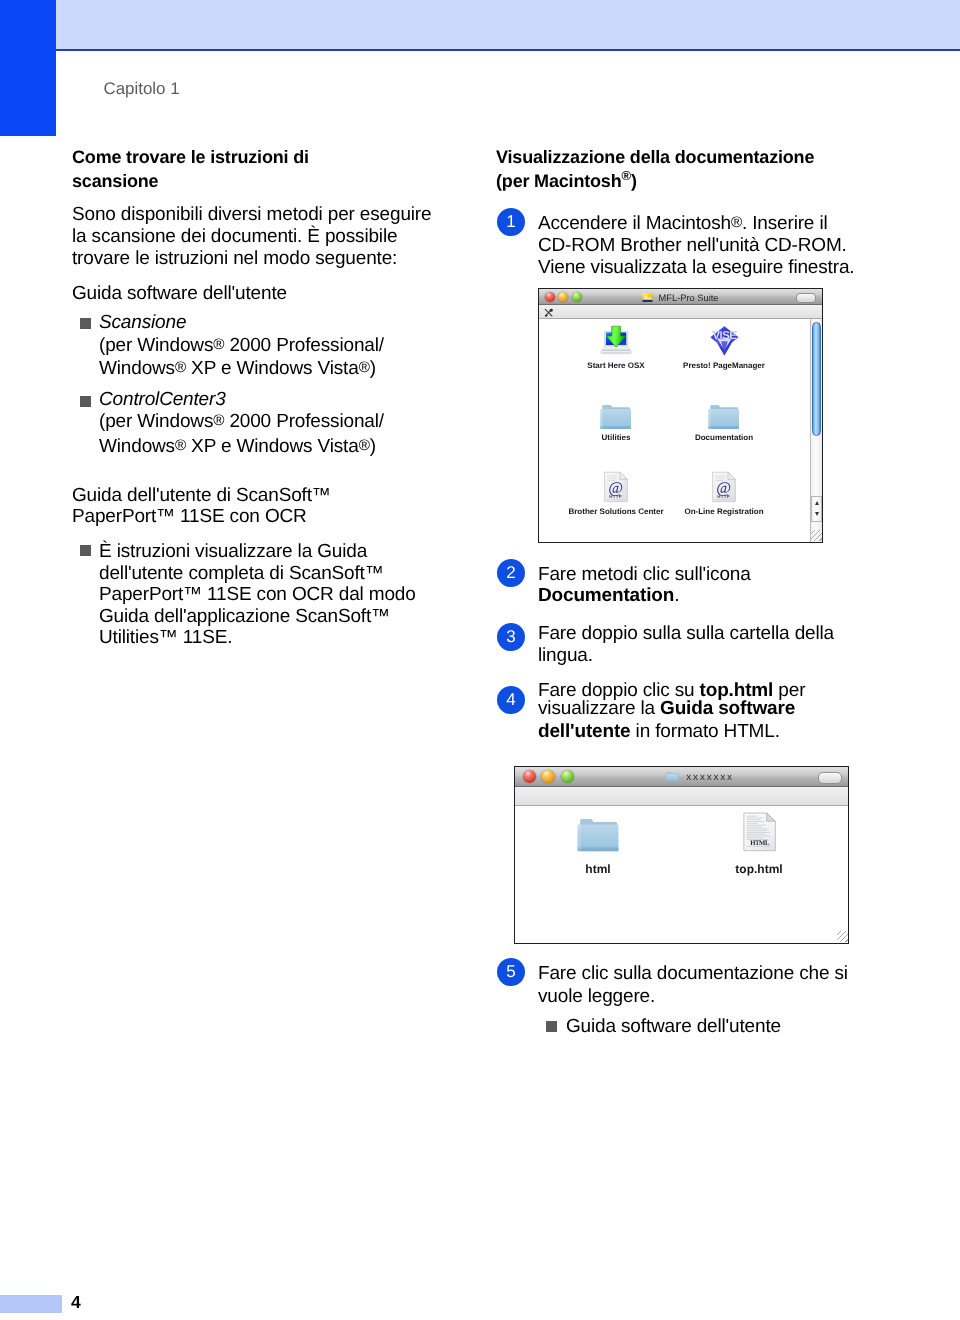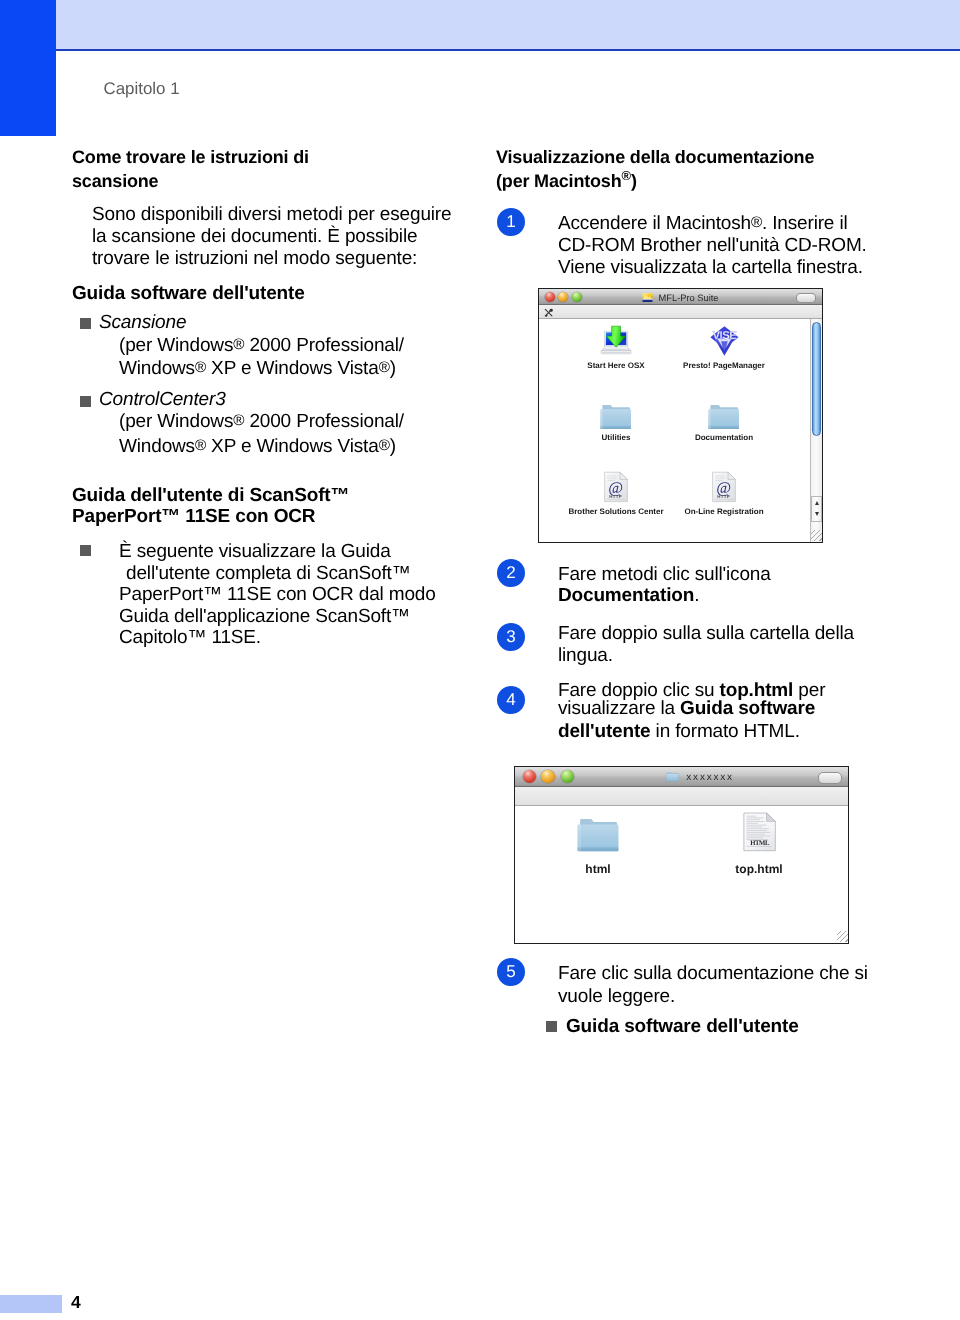--- a/index.html
+++ b/index.html
@@ -9,22 +9,22 @@
   .page{position:absolute;left:0;top:0;width:809px;height:1320px;}
   .hdr-band{position:absolute;left:56px;top:0;width:904px;height:49px;background:#ccd9fa;}
   .hdr-rule{position:absolute;left:56px;top:49px;width:904px;height:2px;background:#1c3fbe;}
   .side-bar{position:absolute;left:0;top:0;width:56px;height:136px;background:#0a47f5;}
   .chapter{position:absolute;left:103.5px;top:78.5px;font-size:16.9px;color:#5c5c5e;}
   .footer-bar{position:absolute;left:0;top:1295px;width:62px;height:17.5px;background:#b4c6f7;}
   .pageno{position:absolute;left:71px;top:1292px;font-size:17.5px;font-weight:bold;}
 
   .ln{position:absolute;white-space:pre;}
   .h2{font-size:18px;font-weight:bold;letter-spacing:-0.18px;}
-  .bd{font-size:19px;letter-spacing:-0.16px;margin-left:20px;}
-  .bdb{font-size:19px;font-weight:bold;letter-spacing:-0.16px;}
+  .bd{font-size:19px;letter-spacing:-0.16px;}
+  .bdb{font-size:19px;font-weight:normal;letter-spacing:-0.16px;}
   .bdi{font-size:19px;font-style:italic;letter-spacing:-0.16px;}
   .bsq{position:absolute;width:10.5px;height:10.8px;background:#5a5a5a;}
   sup{font-size:0.80em;vertical-align:0.10em;line-height:0;}
   .h2 sup{font-size:0.72em;vertical-align:0.52em;}
   .circ{position:absolute;width:28px;height:28px;border-radius:50%;background:#0e4fe2;
         color:#fff;font-size:17px;text-align:center;line-height:28.5px;}
   b{font-weight:bold;}
   
   .fwin{position:absolute;border:1.4px solid #1d1f24;background:#fff;box-sizing:border-box;
         overflow:hidden;}
@@ -106,35 +106,35 @@
 
     <div class="bsq" style="left:80px;top:396px"></div>
     <div class="ln bdi" style="left:99px;top:389px">ControlCenter3</div>
     <div class="ln bd" style="left:99px;top:411px">(per Windows<sup>®</sup> 2000 Professional/</div>
     <div class="ln bd" style="left:99px;top:436px">Windows<sup>®</sup> XP e Windows Vista<sup>®</sup>)</div>
 
     <div class="ln bdb" style="left:72px;top:485px">Guida dell'utente di ScanSoft™</div>
     <div class="ln bdb" style="left:72px;top:506px">PaperPort™ 11SE con OCR</div>
 
     <div class="bsq" style="left:80px;top:545px"></div>
-    <div class="ln bd" style="left:99px;top:541px">È seguente visualizzare la Guida</div>
-    <div class="ln bd" style="left:106px;top:563px">dell'utente completa di ScanSoft™</div>
+    <div class="ln bd" style="left:99px;top:541px">È istruzioni visualizzare la Guida</div>
+    <div class="ln bd" style="left:99px;top:563px">dell'utente completa di ScanSoft™</div>
     <div class="ln bd" style="left:99px;top:584px">PaperPort™ 11SE con OCR dal modo</div>
     <div class="ln bd" style="left:99px;top:606px">Guida dell'applicazione ScanSoft™</div>
-    <div class="ln bd" style="left:99px;top:627px">Capitolo™ 11SE.</div>
+    <div class="ln bd" style="left:99px;top:627px">Utilities™ 11SE.</div>
   </div>
 
   <div>
     <div class="ln h2" style="left:496px;top:147px">Visualizzazione della documentazione</div>
     <div class="ln h2" style="left:496px;top:171px">(per Macintosh<sup>®</sup>)</div>
 
     <div class="circ" style="left:497px;top:208px">1</div>
     <div class="ln bd" style="left:538px;top:213px">Accendere il Macintosh<sup>®</sup>. Inserire il</div>
     <div class="ln bd" style="left:538px;top:235px">CD-ROM Brother nell'unità CD-ROM.</div>
-    <div class="ln bd" style="left:538px;top:257px">Viene visualizzata la cartella finestra.</div>
+    <div class="ln bd" style="left:538px;top:257px">Viene visualizzata la eseguire finestra.</div>
 
     <div class="circ" style="left:497px;top:559px">2</div>
     <div class="ln bd" style="left:538px;top:564px">Fare metodi clic sull'icona</div>
     <div class="ln bd" style="left:538px;top:585px"><b>Documentation</b>.</div>
 
     <div class="circ" style="left:497px;top:623px">3</div>
     <div class="ln bd" style="left:538px;top:623px">Fare doppio sulla sulla cartella della</div>
     <div class="ln bd" style="left:538px;top:645px">lingua.</div>
 
     <div class="circ" style="left:497px;top:686px">4</div>

